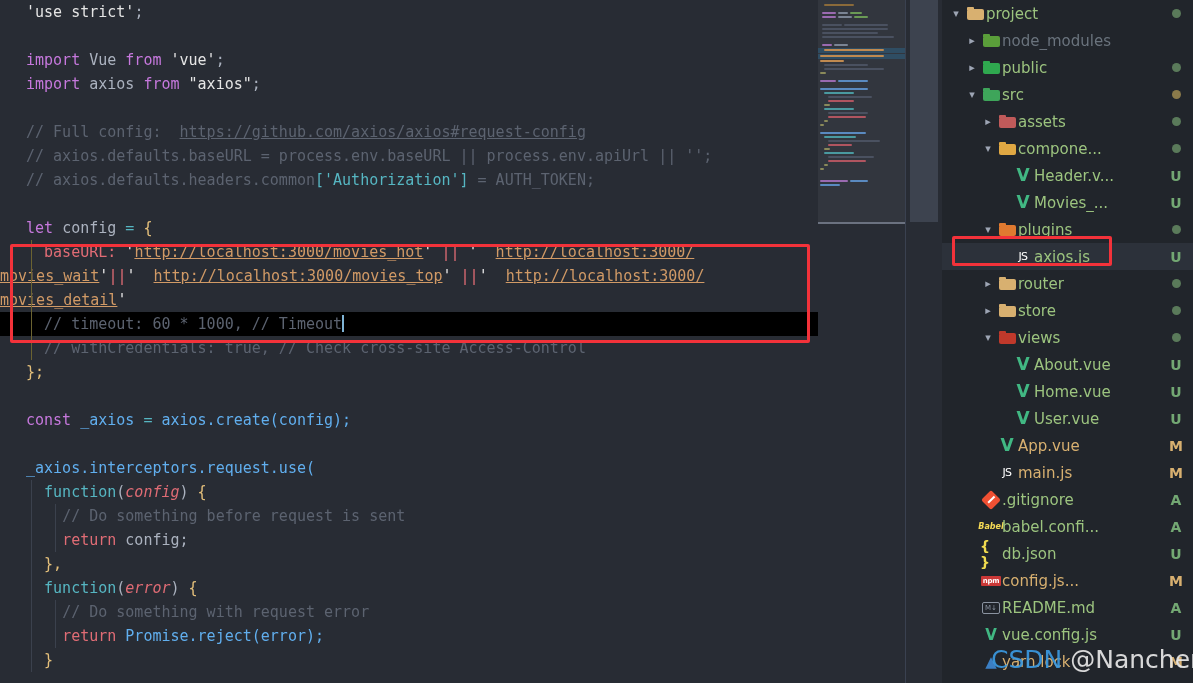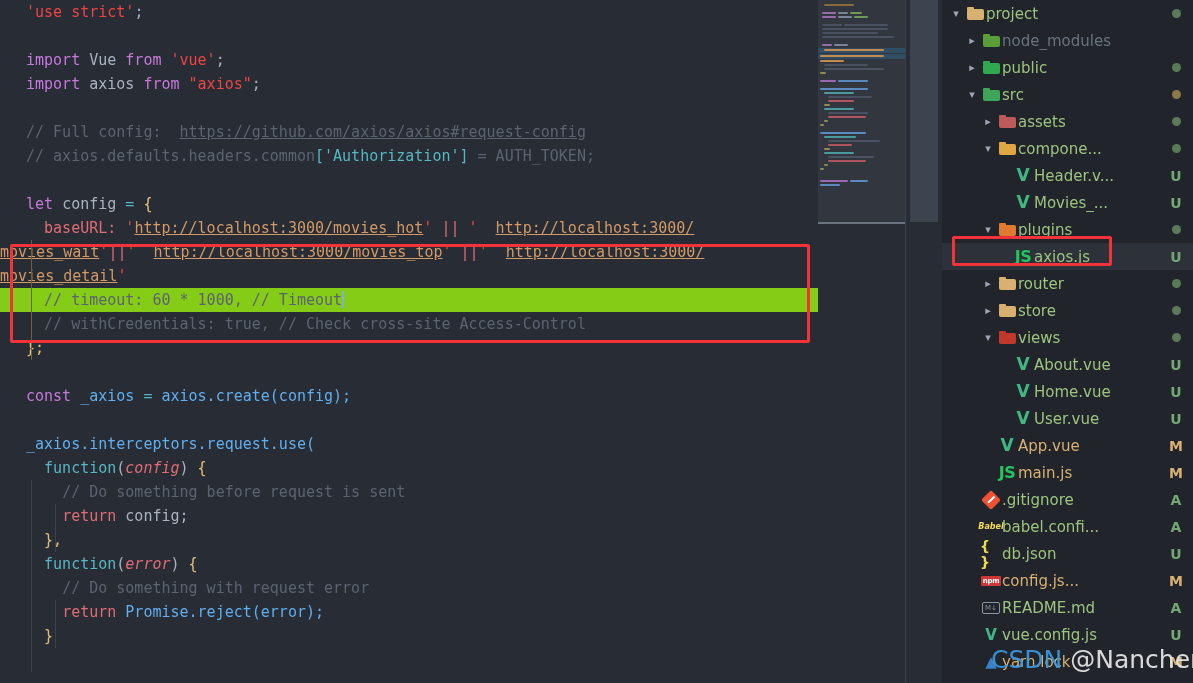--- a/index.html
+++ b/index.html
@@ -13,26 +13,26 @@
   .code-layer { position:absolute; left:0; top:0; width:942px; height:683px; }
 
   .line {
     position:relative;
     height:24px; line-height:24px;
     font-size:15px;
     white-space:pre;
     color:#abb2bf;
     padding-left:26px;
   }
-  .line.cur { background:#84cc16; }
+  .line.cur { background:#000000; }
 
   
   .kw      { color:#c678dd; }   
   .kw2     { color:#e06c75; }   
-  .str     { color:#ef4444; }
+  .str     { color:#e5e5e5; }
   .cmt     { color:#5c6370; }
   .fn      { color:#61afef; }
   .var     { color:#e06c75; }
   .prop    { color:#e5c07b; }
   .punc    { color:#abb2bf; }
   .brk     { color:#56b6c2; }
   .op      { color:#56b6c2; }
   .lnk     { color:#d19a66; text-decoration:underline; }
   .lnkg    { color:#5c6370; text-decoration:underline; }
   .italic  { font-style:italic; }
@@ -91,21 +91,21 @@
 
   .sb-redbox { position:absolute; border:3px solid #f3323a; border-radius:2px; pointer-events:none; }
 
   
   .folder { width:17px; height:13px; position:relative; }
   .folder:before { content:""; position:absolute; left:0; top:2px; width:17px; height:11px;
                    border-radius:2px; background:var(--fc,#d8b070); }
   .folder:after  { content:""; position:absolute; left:0; top:0; width:7px; height:3px;
                    border-radius:1px 1px 0 0; background:var(--fc,#d8b070); }
   .vue { color:#41b883; font-size:17px; font-weight:bold; line-height:1; }
-  .jsico { color:#22c55e; font-size:16px; font-weight:bold; letter-spacing:-0.5px; }
+  .jsico { color:#ffffff; font-size:11px; font-weight:normal; letter-spacing:-0.5px; }
   .gitico { width:14px; height:14px; background:#f05033; transform:rotate(45deg); border-radius:2px;
             position:relative; }
   .gitico:after { content:""; position:absolute; left:6px; top:2px; width:2px; height:9px;
                   background:#fff; }
   .babel { color:#f5da55; font-size:8px; font-style:italic; font-weight:bold; }
   .jsonico { color:#f0db4f; font-size:14px; font-weight:bold; }
   .npmico { background:#cb3837; color:#fff; font-size:7px; font-weight:bold; padding:1px 2px;
             border-radius:1px; letter-spacing:-0.3px; }
   .mdico { border:1px solid #8a93a0; color:#8a93a0; font-size:7px; padding:1px 2px; border-radius:2px; }
   .vueconf { color:#41b883; font-size:15px; font-weight:bold; position:relative; }
@@ -129,20 +129,21 @@
       <div class="line"></div>
 
       <div class="line"><span class="kw">import</span><span class="punc"> </span><span class="white">Vue</span><span class="punc"> </span><span class="kw">from</span><span class="punc"> </span><span class="str">'vue'</span><span class="punc">;</span></div>
 
       <div class="line"><span class="kw">import</span><span class="punc"> </span><span class="white">axios</span><span class="punc"> </span><span class="kw">from</span><span class="punc"> </span><span class="str">"axios"</span><span class="punc">;</span></div>
 
       <div class="line"></div>
 
       <div class="line"><span class="cmt">// Full config: </span><span class="punc"> </span><span class="lnkg">https://github.com/axios/axios#request-config</span></div>
 
+      <div class="line"><span class="cmt">// axios.defaults.baseURL = process.env.baseURL || process.env.apiUrl || '';</span></div>
 
       <div class="line"><span class="cmt">// axios.defaults.headers.common</span><span class="brk">['Authorization']</span><span class="cmt"> = AUTH_TOKEN;</span></div>
 
 
       <div class="line"></div>
 
       <div class="line"><span class="kw">let</span><span class="punc"> </span><span class="white">config</span><span class="punc"> </span><span class="op">=</span><span class="punc"> </span><span class="prop">{</span></div>
 
       <div class="line"><span class="punc">  </span><span class="var">baseURL:</span><span class="punc"> </span><span class="str">'</span><span class="lnk">http://localhost:3000/movies_hot</span><span class="str">'</span><span class="punc"> </span><span class="orop">||</span><span class="punc"> </span><span class="str">'</span><span class="punc">  </span><span class="lnk">http://localhost:3000/</span></div>
 

